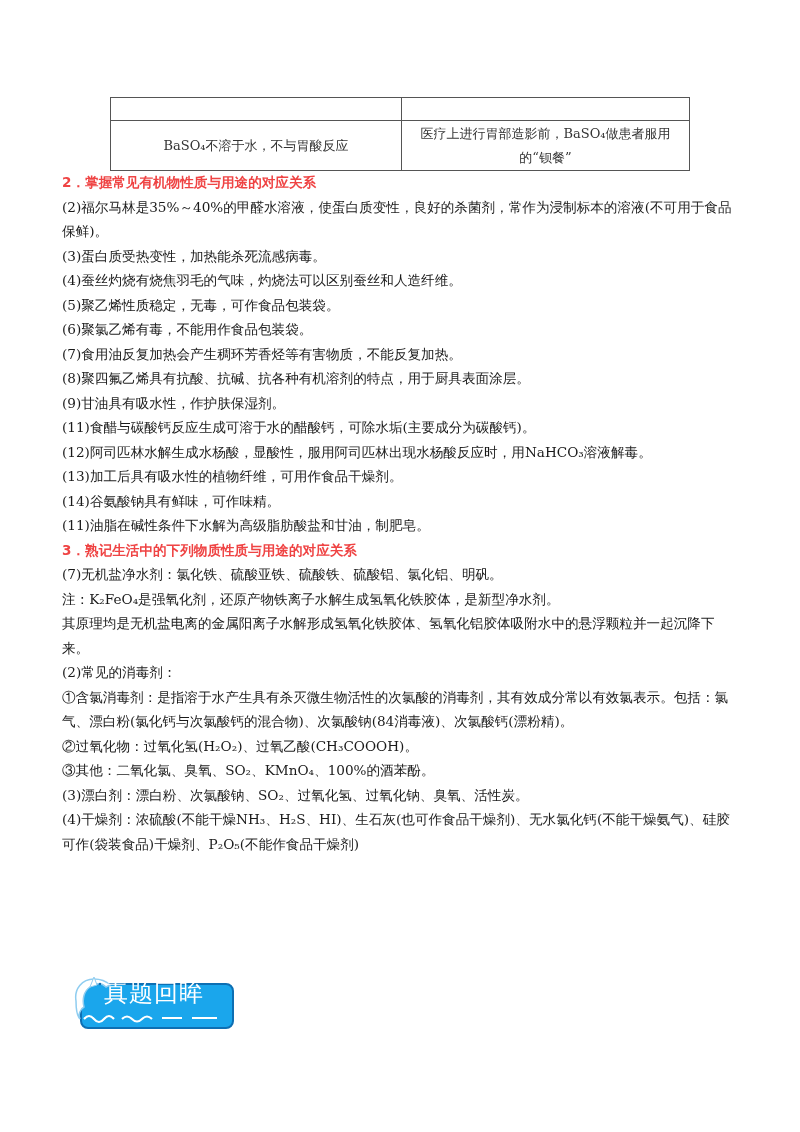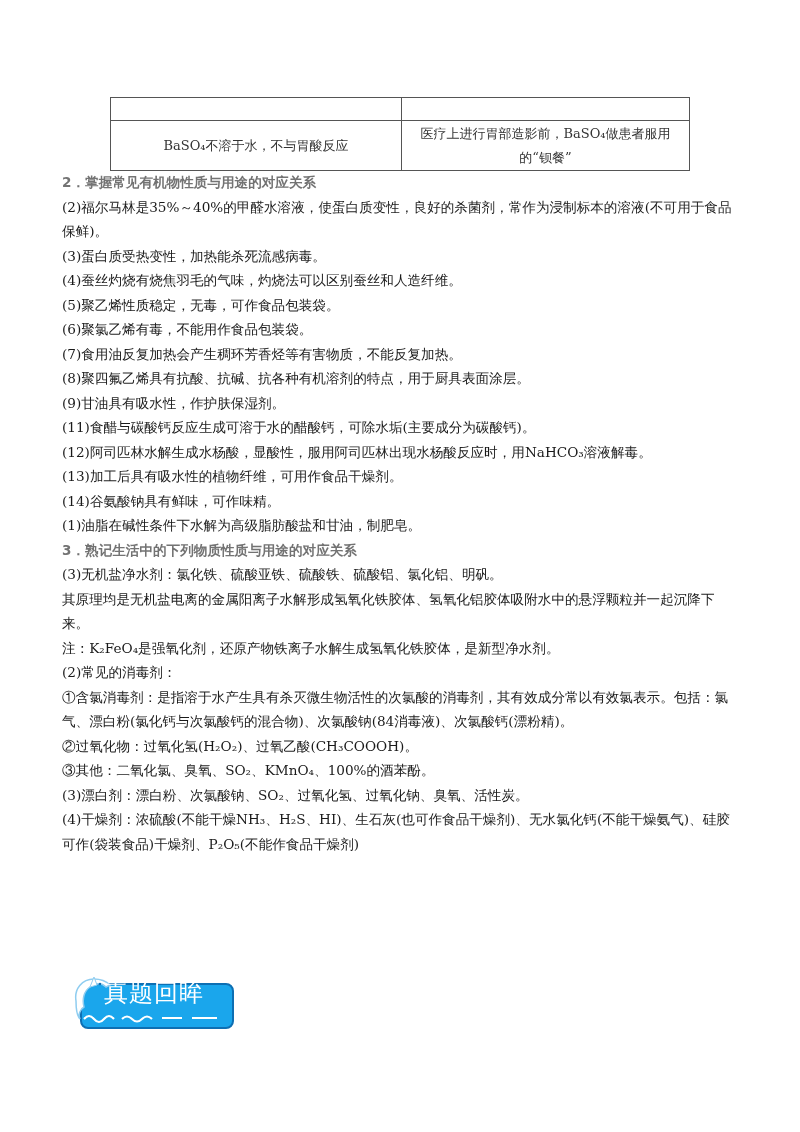--- a/index.html
+++ b/index.html
@@ -22,21 +22,21 @@
     table.props tr.r0 td { height: 22px; }
     table.props tr.r1 td { height: 49px; }
 
     .content {
       position: absolute; left: 62px; top: 170px; width: 672px;
       font-size: 13.6px; line-height: 24.5px;
     }
     .content p { margin: 0; }
     .content .h {
       font-family: "DejaVu Sans", "Liberation Sans", sans-serif;
-      font-weight: bold; font-size: 13.6px; color: #737373;
+      font-weight: bold; font-size: 13.6px; color: #ef4444;
     }
 
     .badge {
       position: absolute; left: 74px; top: 975px; width: 160px; height: 56px;
     }
     .badge .box {
       position: absolute; left: 6px; top: 8px; width: 154px; height: 46px;
       background: #1aa6ec; border: 2px solid #0d6fb3; border-radius: 8px;
       box-sizing: border-box;
     }
@@ -78,26 +78,26 @@
     <p>(4)蚕丝灼烧有烧焦羽毛的气味，灼烧法可以区别蚕丝和人造纤维。</p>
     <p>(5)聚乙烯性质稳定，无毒，可作食品包装袋。</p>
     <p>(6)聚氯乙烯有毒，不能用作食品包装袋。</p>
     <p>(7)食用油反复加热会产生稠环芳香烃等有害物质，不能反复加热。</p>
     <p>(8)聚四氟乙烯具有抗酸、抗碱、抗各种有机溶剂的特点，用于厨具表面涂层。</p>
     <p>(9)甘油具有吸水性，作护肤保湿剂。</p>
     <p>(11)食醋与碳酸钙反应生成可溶于水的醋酸钙，可除水垢(主要成分为碳酸钙)。</p>
     <p>(12)阿司匹林水解生成水杨酸，显酸性，服用阿司匹林出现水杨酸反应时，用NaHCO₃溶液解毒。</p>
     <p>(13)加工后具有吸水性的植物纤维，可用作食品干燥剂。</p>
     <p>(14)谷氨酸钠具有鲜味，可作味精。</p>
-    <p>(1)油脂在碱性条件下水解为高级脂肪酸盐和甘油，制肥皂。</p>
+    <p>(11)油脂在碱性条件下水解为高级脂肪酸盐和甘油，制肥皂。</p>
 
     <p class="h">3．熟记生活中的下列物质性质与用途的对应关系</p>
-    <p>(3)无机盐净水剂：氯化铁、硫酸亚铁、硫酸铁、硫酸铝、氯化铝、明矾。</p>
+    <p>(7)无机盐净水剂：氯化铁、硫酸亚铁、硫酸铁、硫酸铝、氯化铝、明矾。</p>
+    <p>注：K₂FeO₄是强氧化剂，还原产物铁离子水解生成氢氧化铁胶体，是新型净水剂。</p>
     <p>其原理均是无机盐电离的金属阳离子水解形成氢氧化铁胶体、氢氧化铝胶体吸附水中的悬浮颗粒并一起沉降下来。</p>
-    <p>注：K₂FeO₄是强氧化剂，还原产物铁离子水解生成氢氧化铁胶体，是新型净水剂。</p>
     <p>(2)常见的消毒剂：</p>
     <p>①含氯消毒剂：是指溶于水产生具有杀灭微生物活性的次氯酸的消毒剂，其有效成分常以有效氯表示。包括：氯气、漂白粉(氯化钙与次氯酸钙的混合物)、次氯酸钠(84消毒液)、次氯酸钙(漂粉精)。</p>
     <p>②过氧化物：过氧化氢(H₂O₂)、过氧乙酸(CH₃COOOH)。</p>
     <p>③其他：二氧化氯、臭氧、SO₂、KMnO₄、100%的酒苯酚。</p>
     <p>(3)漂白剂：漂白粉、次氯酸钠、SO₂、过氧化氢、过氧化钠、臭氧、活性炭。</p>
     <p>(4)干燥剂：浓硫酸(不能干燥NH₃、H₂S、HI)、生石灰(也可作食品干燥剂)、无水氯化钙(不能干燥氨气)、硅胶可作(袋装食品)干燥剂、P₂O₅(不能作食品干燥剂)</p>
   </div>
 
   <div class="badge">
     <div class="box"></div>

